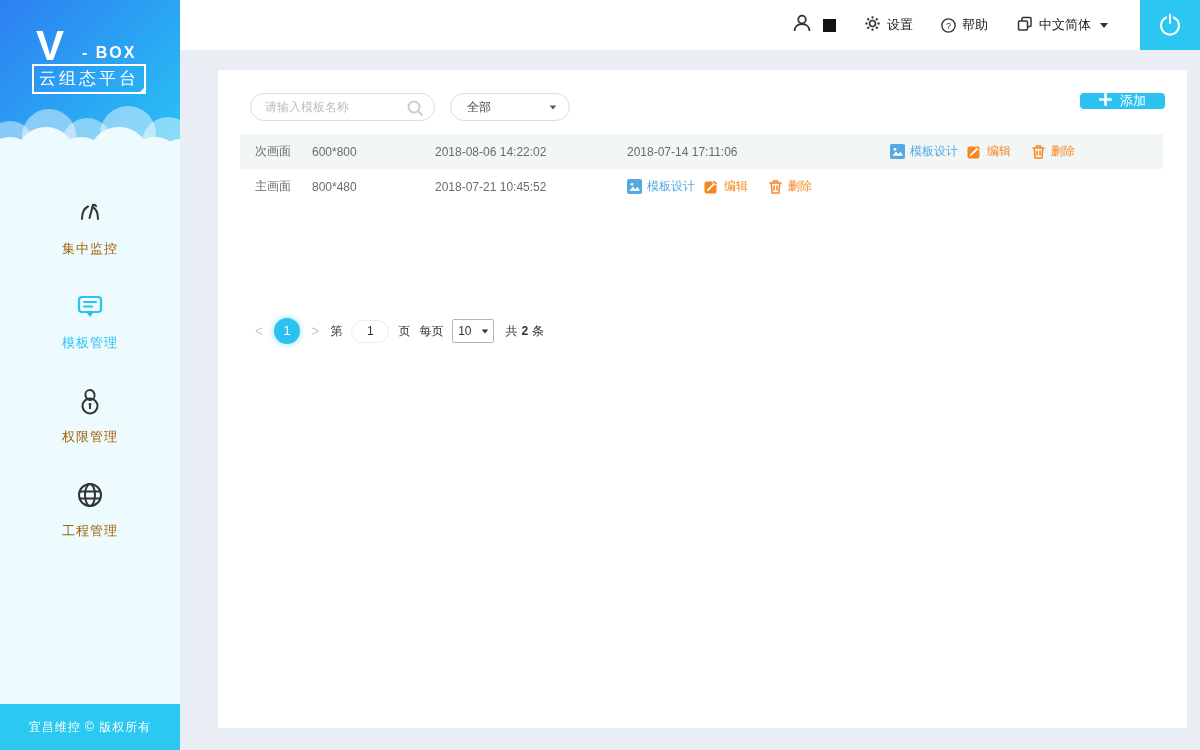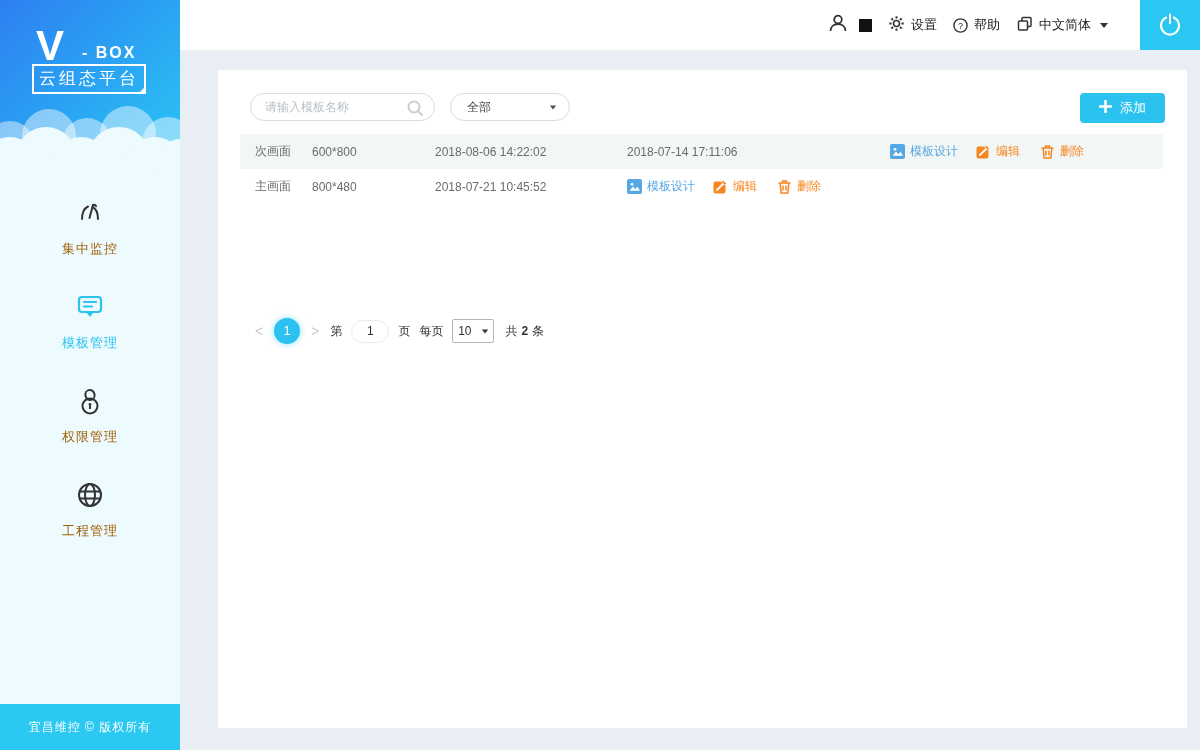--- a/index.html
+++ b/index.html
@@ -27,21 +27,21 @@
   .menu-item { height:94px; padding-top:12px; display:flex; flex-direction:column; align-items:center; cursor:pointer; }
   .menu-item .mi { height:32px; display:flex; align-items:center; justify-content:center; }
   .menu-item .mlabel { margin-top:11px; font-size:13px; color:#a16207; letter-spacing:1px; }
   .menu-item.active .mlabel { color:#2bc2f0; }
 
   .sidebar-footer { position:absolute; left:0; bottom:0; width:180px; height:46px; background:#2bc9f2;
     color:#fff; font-size:12px; letter-spacing:1px; display:flex; align-items:center; justify-content:center; }
 
   
   .topbar { position:absolute; left:180px; top:0; width:1020px; height:50px; background:#fff; }
-  .topbar-right { position:absolute; right:92px; top:0; height:50px; display:flex; align-items:center; gap:16px; }
+  .topbar-right { position:absolute; right:92px; top:0; height:50px; display:flex; align-items:center; gap:28px; }
   .tb-item { display:flex; align-items:center; gap:6px; font-size:13px; color:#222; cursor:pointer; }
   .user-group { display:flex; align-items:center; gap:10px; }
   .redacted { width:13px; height:13px; background:#121212; }
   .qcircle { width:15px; height:15px; }
   .caret-down { width:0; height:0; border-left:4px solid transparent; border-right:4px solid transparent;
     border-top:5px solid #333; margin-left:3px; }
   .power-btn { position:absolute; right:0; top:0; width:60px; height:50px; background:#2bc7f2; border:none;
     display:flex; align-items:center; justify-content:center; cursor:pointer; }
 
   
@@ -51,38 +51,38 @@
   .search-pill { position:absolute; left:32px; top:23px; width:185px; height:28px;
     border:1px solid #dcdcdc; border-radius:15px; background:#fff; }
   .search-pill input { position:absolute; left:14px; top:1px; width:140px; height:24px; border:none; outline:none;
     font-size:12px; color:#333; font-family:inherit; background:transparent; }
   .search-pill input::placeholder { color:#b8bfc6; }
   .search-pill .mag { position:absolute; right:10px; top:5px; }
   .filter-pill { position:absolute; left:232px; top:23px; width:120px; height:28px;
     border:1px solid #dcdcdc; border-radius:15px; background:#fff; display:flex; align-items:center;
     padding:0 12px 0 16px; font-size:12px; color:#444; cursor:pointer; }
   .filter-pill .fcaret { margin-left:auto; border-top-color:#555; transform:scale(.8); }
-  .add-btn { position:absolute; right:22px; top:23px; width:85px; height:30px; background:#2bc2f0; border:none;
+  .add-btn { position:absolute; right:22px; top:23px; width:85px; height:16px; background:#2bc2f0; border:none;
     border-radius:4px; color:#fff; font-size:13px; display:flex; align-items:center; justify-content:center; gap:8px;
     cursor:pointer; font-family:inherit; }
 
   .tablewrap { position:absolute; left:22px; top:64px; width:923px; }
   .thead { display:flex; height:33px; background:#3db9ef; color:#fff; font-size:12px; align-items:center; }
   .tr { display:flex; height:35px; align-items:center; font-size:12px; color:#6b6b6b; }
   .tr.striped { background:#f2f6f5; }
   .c1 { width:72px; padding-left:15px; }
   .c2 { width:123px; }
   .c3 { width:192px; }
   .c4 { width:263px; }
   .c5 { width:273px; }
   .thead .c5 { padding-left:87px; }
   .actions { display:flex; align-items:center; }
   .act { display:flex; align-items:center; gap:5px; text-decoration:none; cursor:pointer; }
   .act span { font-size:12px; }
-  .act.design { margin-right:18px; }
+  .act.design { margin-right:9px; }
   .act.design span { color:#56a8e3; }
   .act.edit { margin-right:20px; }
   .act.edit span, .act.delete span { color:#f6861f; }
 
   .pagination { position:absolute; left:35px; top:248px; height:26px; display:flex; align-items:center; gap:9px;
     font-size:12px; color:#333; }
   .pg-arrow { color:#c9c9c9; font-size:14px; cursor:pointer; padding:0 2px; }
   .pg-circle { width:26px; height:26px; border-radius:50%; background:#2bc2f0; color:#fff; text-align:center;
     line-height:26px; font-size:13px; box-shadow:0 0 6px rgba(43,194,240,.55); cursor:pointer; }
   .pg-input { width:38px; height:23px; border:1px solid #ececec; border-radius:12px; text-align:center;

